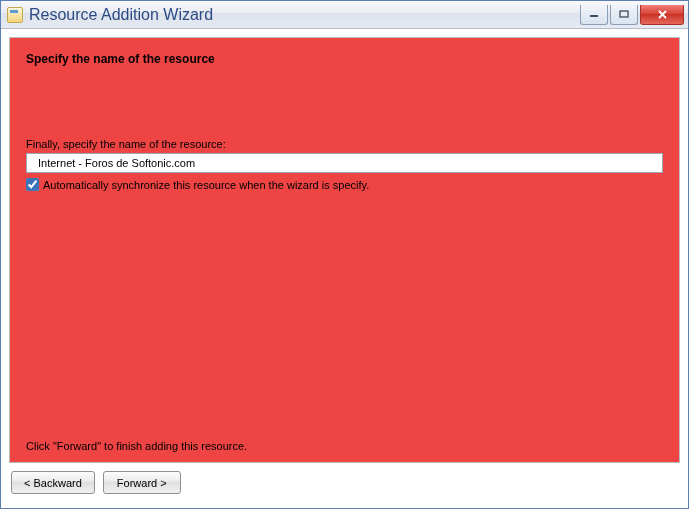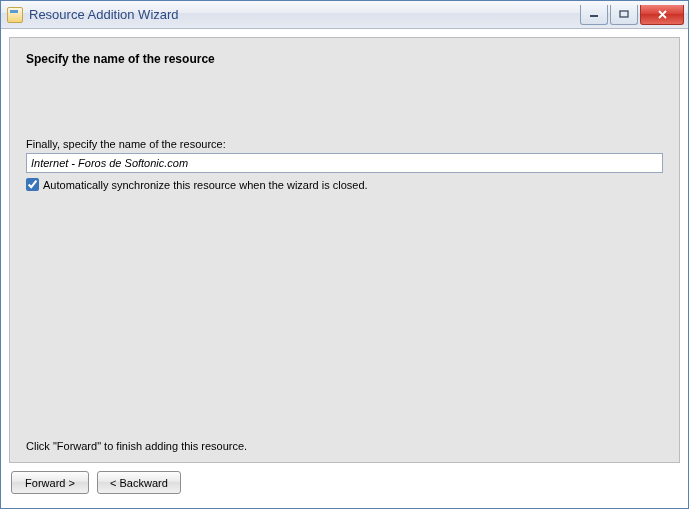--- a/index.html
+++ b/index.html
@@ -33,21 +33,21 @@
     }
     .titlebar .app-icon::after {
       content: "";
       position: absolute;
       top: 2px; left: 2px;
       width: 8px; height: 3px;
       background: #5b9bd5;
     }
     .titlebar .title-text {
       color: #2b4b82;
-      font-size: 13px;
+      font-size: 16px;
     }
     .winbtns {
       margin-left: auto;
       display: flex;
       height: 20px;
       align-items: stretch;
       gap: 0;
       margin-right: 2px;
     }
     .winbtn {
@@ -69,45 +69,44 @@
       background: linear-gradient(#f07f77, #d9453a 45%, #c92f23 46%, #e7685c);
       border-color: #a33129;
       color: #fff;
     }
     .content-frame {
       margin: 8px;
       border: 1px solid #bcbcbc;
       height: 426px;
       padding: 14px 16px 10px 16px;
       position: relative;
-      background: #e5e5e5;
+      background: #ef4444;
     }
     .step-heading {
       font-size: 12px;
       font-weight: bold;
       color: #000;
     }
     .field-block {
       margin-top: 72px;
     }
     .field-label {
       color: #000;
       margin-bottom: 3px;
     }
     .text-input {
       width: 100%;
       height: 20px;
       border: 1px solid #99a7bd;
-      padding: 2px 4px;
+      padding: 2px 11px;
       font-family: inherit;
       font-size: 11px;
       color: #000;
       outline: none;
       background: #fff;
-      font-style: italic;
     }
     .check-row {
       display: flex;
       align-items: center;
       margin-top: 5px;
       gap: 4px;
     }
     .check-row input[type="checkbox"] {
       width: 13px;
       height: 13px;
@@ -165,24 +164,24 @@
 </div>
 
 <div class="content-frame">
   <div class="step-heading">Specify the name of the resource</div>
 
   <div class="field-block">
     <div class="field-label">Finally, specify the name of the resource:</div>
     <input type="text" class="text-input" value="Internet - Foros de Softonic.com" style="">
     <div class="check-row">
       <input type="checkbox" checked="" style="">
-      <label>Automatically synchronize this resource when the wizard is closed.</label>
+      <label>Automatically synchronize this resource when the wizard is specify.</label>
     </div>
   </div>
 
   <div class="hint-text">Click "Forward" to finish adding this resource.</div>
 </div>
 
 <div class="footer">
+  <button class="btn">&lt; Backward</button>
   <button class="btn">Forward &gt;</button>
-  <button class="btn">&lt; Backward</button>
   <div class="spacer"></div>
 </div>
 
 </body></html>

